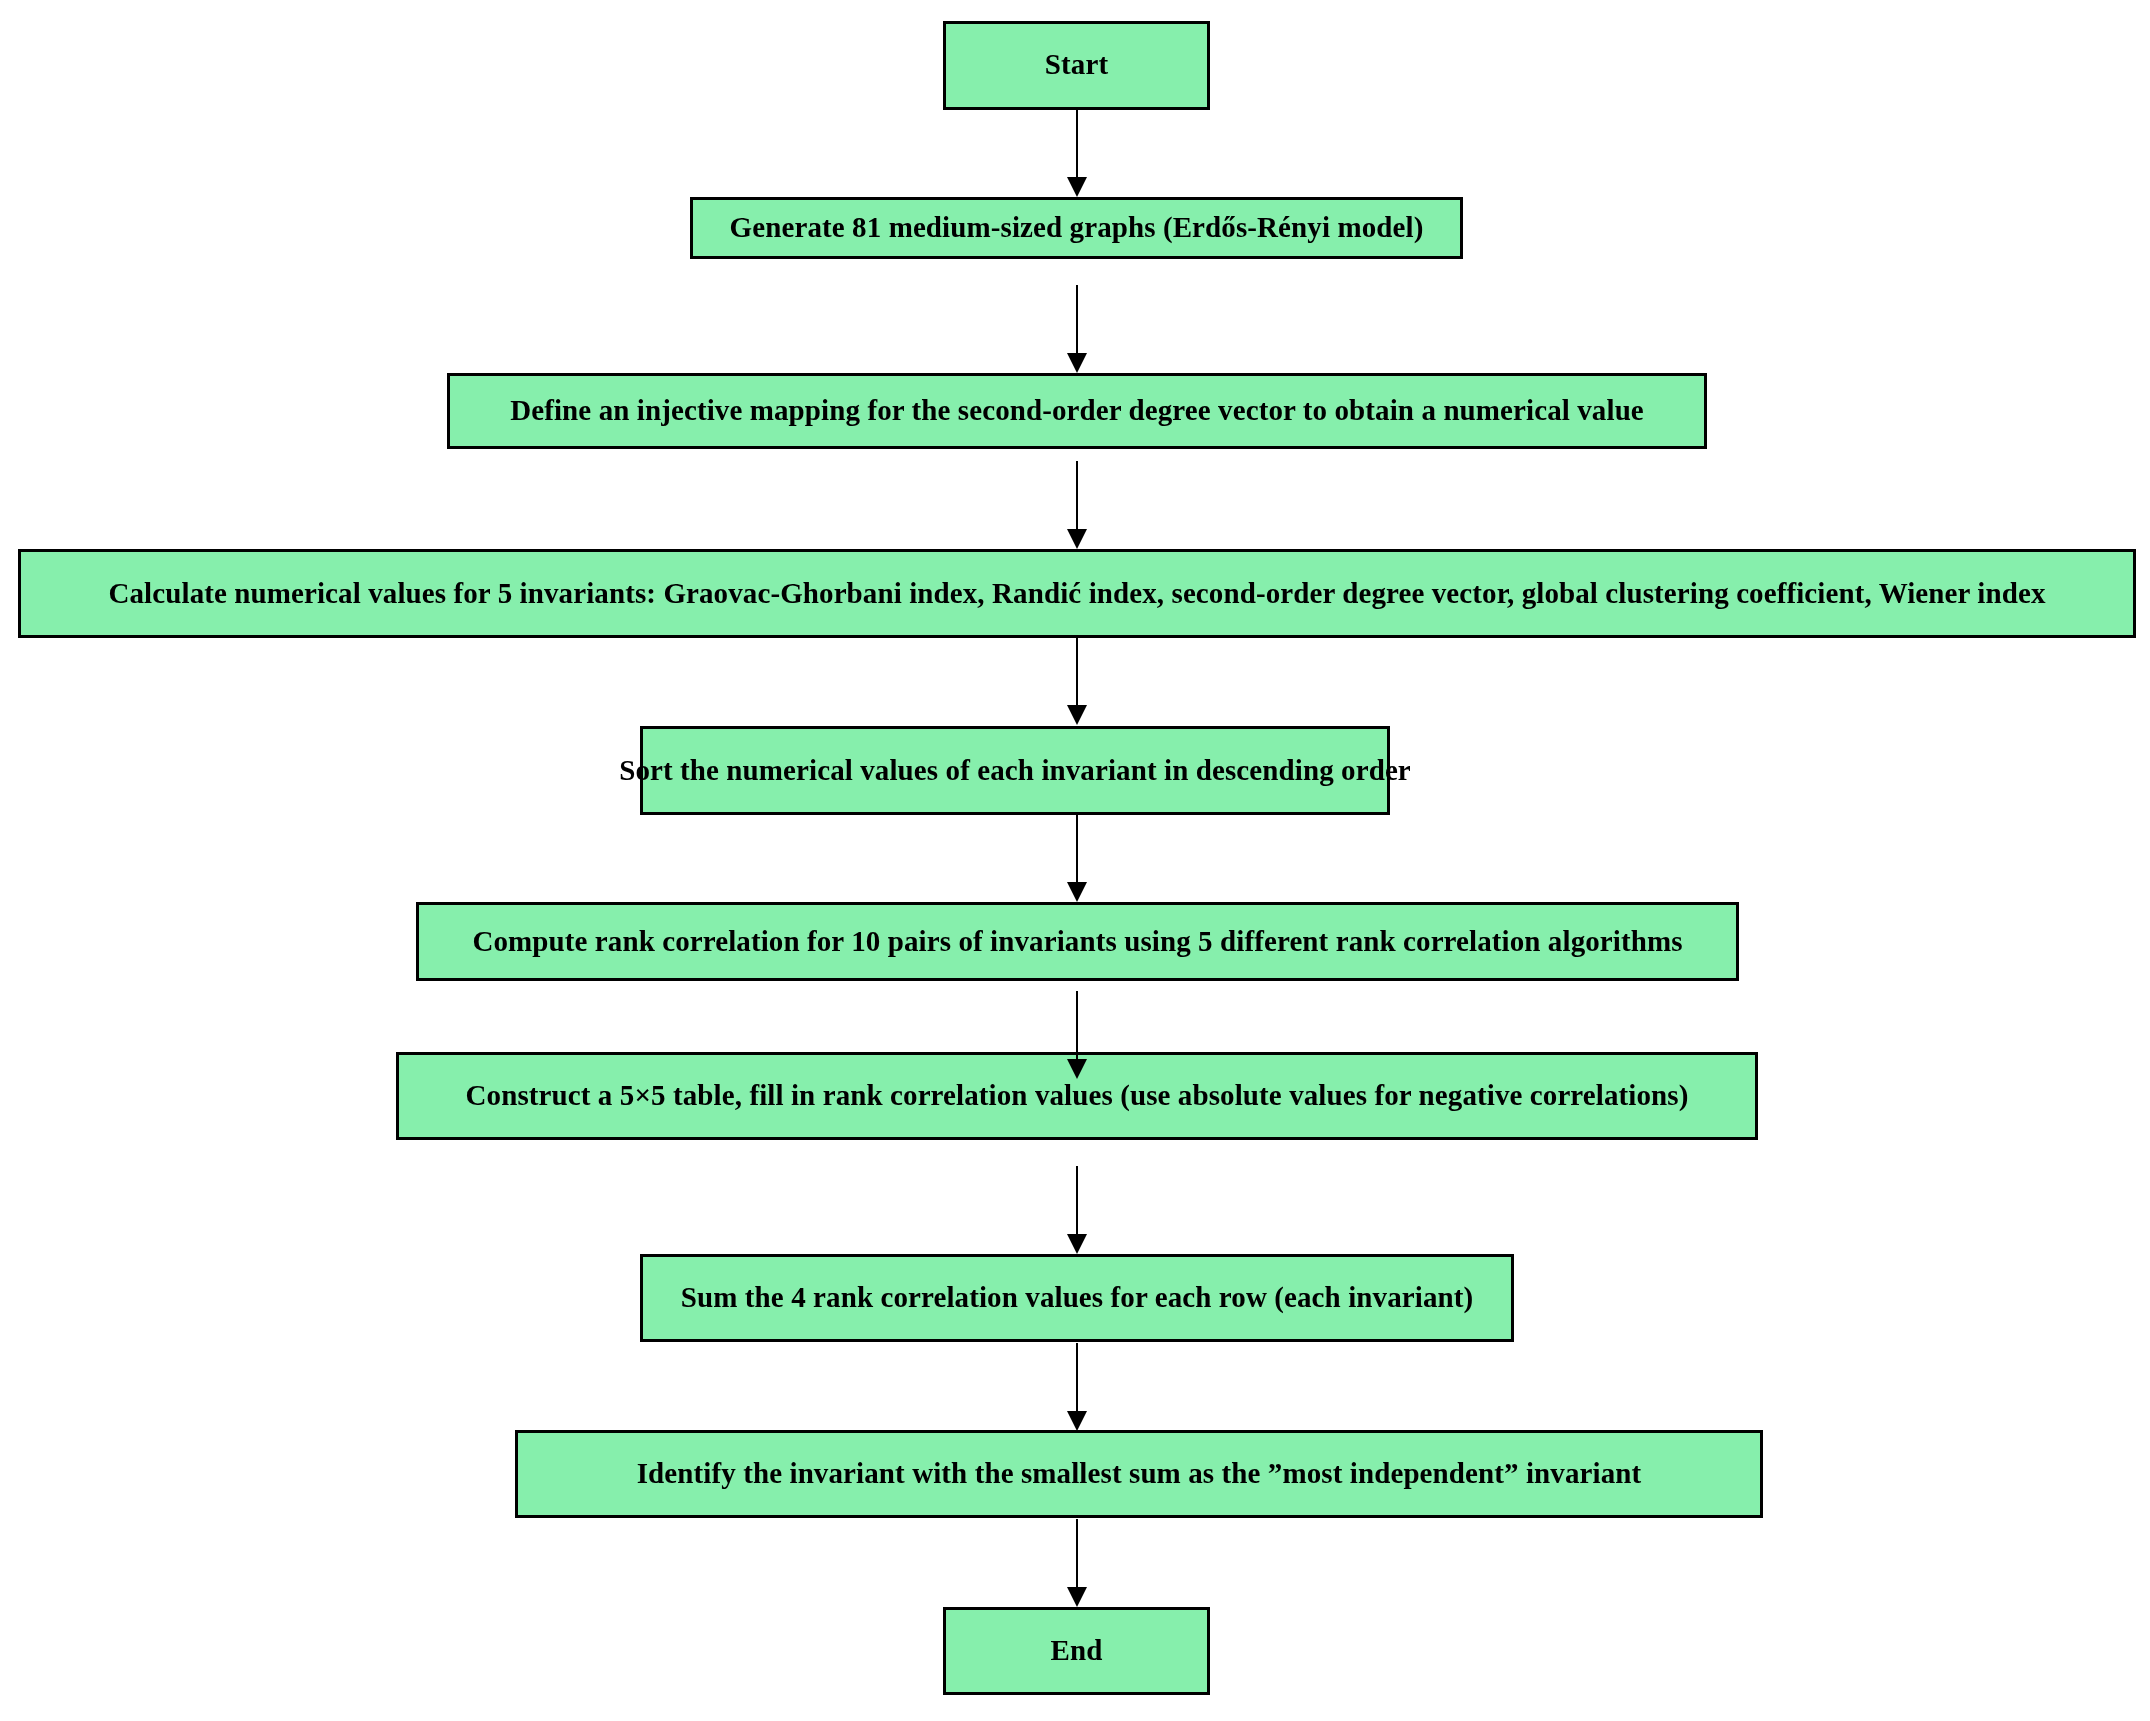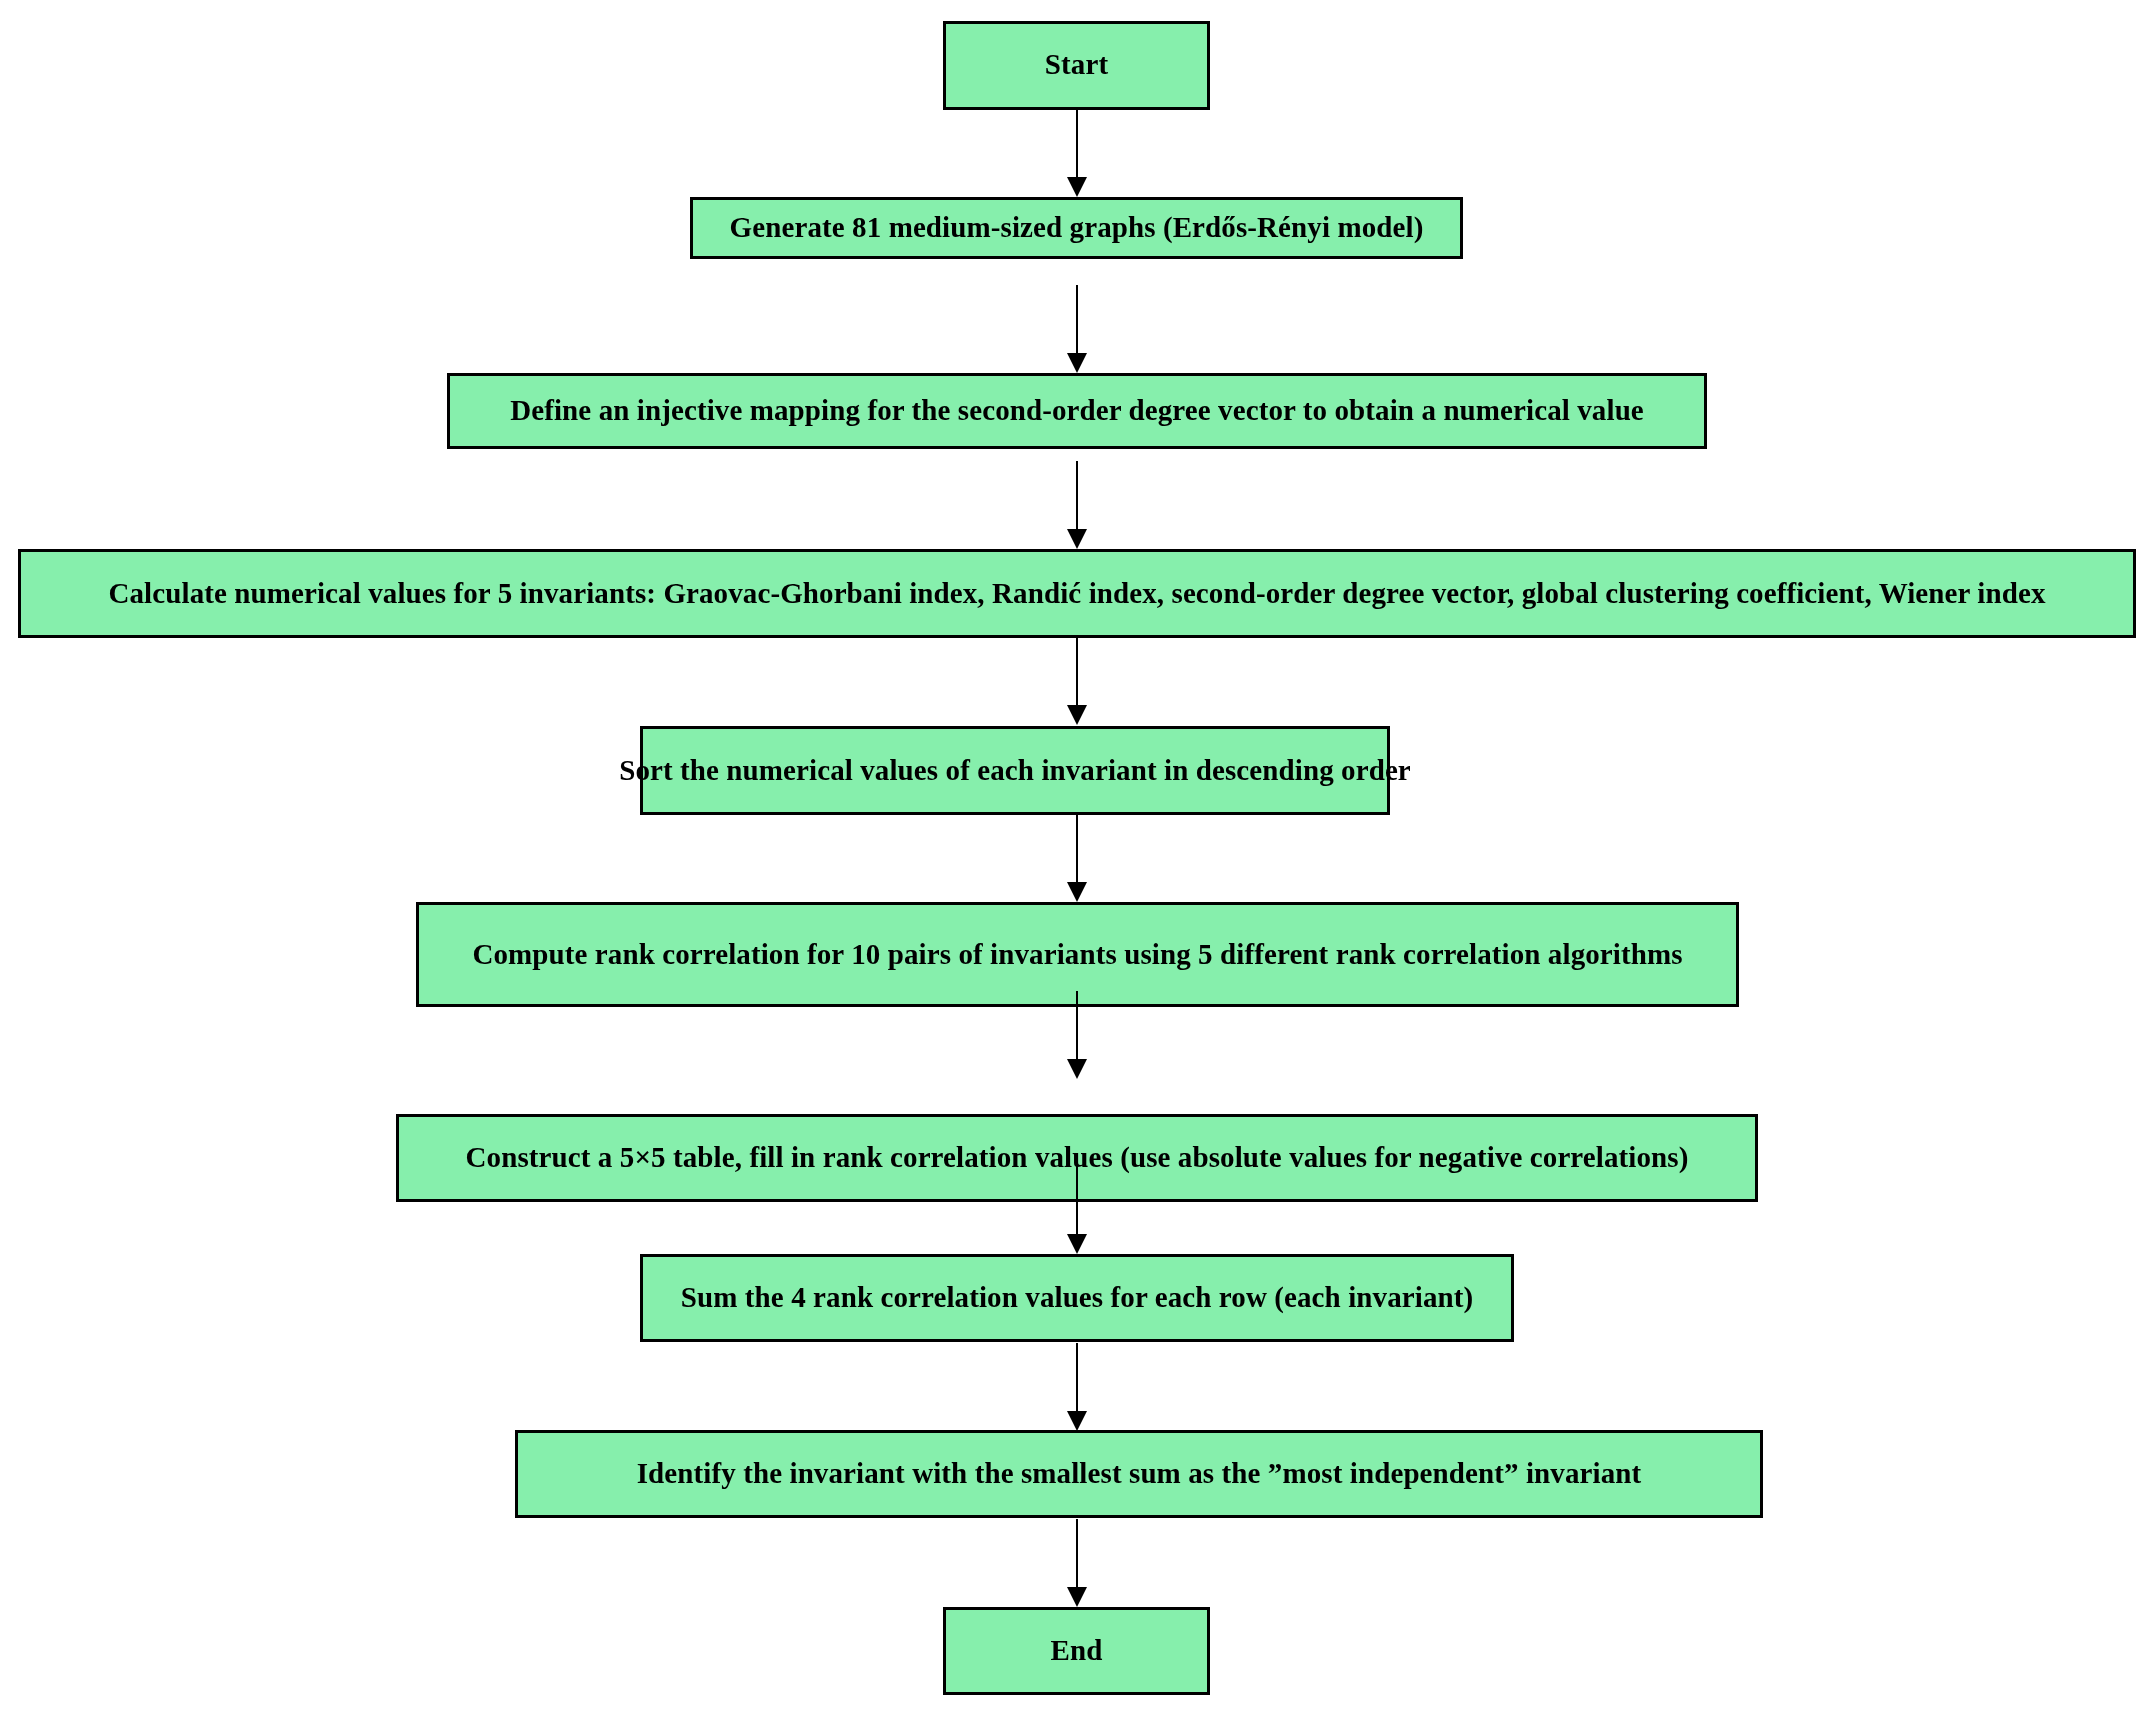--- a/index.html
+++ b/index.html
@@ -78,25 +78,25 @@
   </div>
 
   <div class="node" style="left:18px; top:549px; width:2118px; height:89px;">
     <span class="node-label">Calculate numerical values for 5 invariants: Graovac-Ghorbani index, Randić index, second-order degree vector, global clustering coefficient, Wiener index</span>
   </div>
 
   <div class="node" style="left:640px; top:726px; width:750px; height:89px;">
     <span class="node-label">Sort the numerical values of each invariant in descending order</span>
   </div>
 
-  <div class="node" style="left:416px; top:902px; width:1323px; height:105px;">
+  <div class="node" style="left:416px; top:902px; width:1323px; height:79px;">
     <span class="node-label">Compute rank correlation for 10 pairs of invariants using 5 different rank correlation algorithms</span>
   </div>
 
-  <div class="node" style="left:396px; top:1114px; width:1362px; height:88px;">
+  <div class="node" style="left:396px; top:1052px; width:1362px; height:88px;">
     <span class="node-label">Construct a 5×5 table, fill in rank correlation values (use absolute values for negative correlations)</span>
   </div>
 
   <div class="node" style="left:640px; top:1254px; width:874px; height:88px;">
     <span class="node-label">Sum the 4 rank correlation values for each row (each invariant)</span>
   </div>
 
   <div class="node" style="left:515px; top:1430px; width:1248px; height:88px;">
     <span class="node-label">Identify the invariant with the smallest sum as the ”most independent” invariant</span>
   </div>

